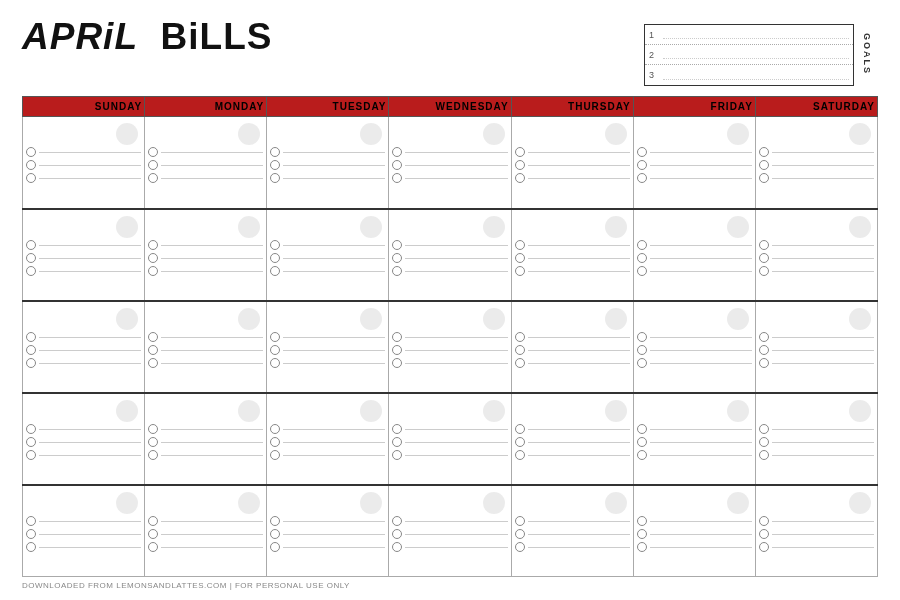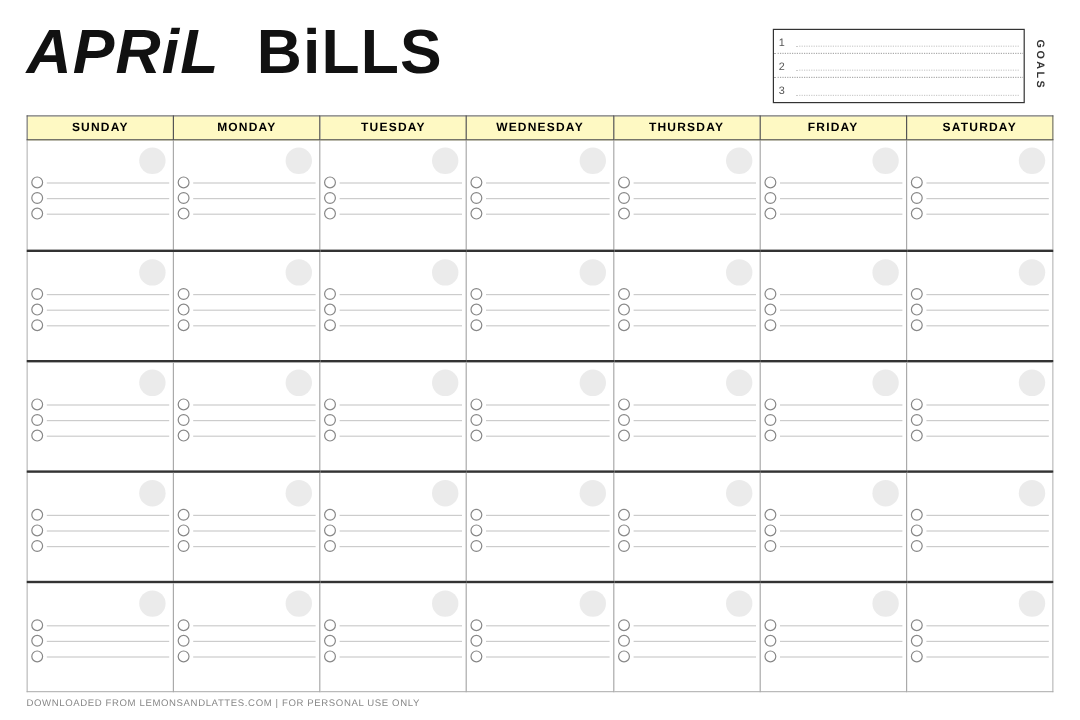--- a/index.html
+++ b/index.html
@@ -22,21 +22,21 @@
     }
 
     .top-section {
       display: flex;
       align-items: flex-start;
       justify-content: space-between;
       margin-bottom: 10px;
     }
 
     .title {
-      font-size: 52px;
+      font-size: 37px;
       font-weight: 900;
       font-family: 'Arial Black', Arial, sans-serif;
       letter-spacing: 1px;
       color: #111;
       text-transform: none;
       line-height: 1;
       font-style: normal;
     }
 
     .title-april { font-style: italic; }
@@ -100,26 +100,26 @@
 
     .calendar-table {
       width: 100%;
       border-collapse: collapse;
       height: 100%;
       table-layout: fixed;
     }
 
     .calendar-table th {
       border: 1px solid #555;
-      text-align: center;
+      text-align: right;
       font-size: 10px;
       font-weight: bold;
       letter-spacing: 1px;
       padding: 4px 2px;
-      background: #fef9c3;
+      background: #b91c1c;
       text-transform: uppercase;
     }
 
     .calendar-table td {
       border: 1px solid #aaa;
       vertical-align: top;
       padding: 2px 3px;
       position: relative;
       height: 82px;
     }

